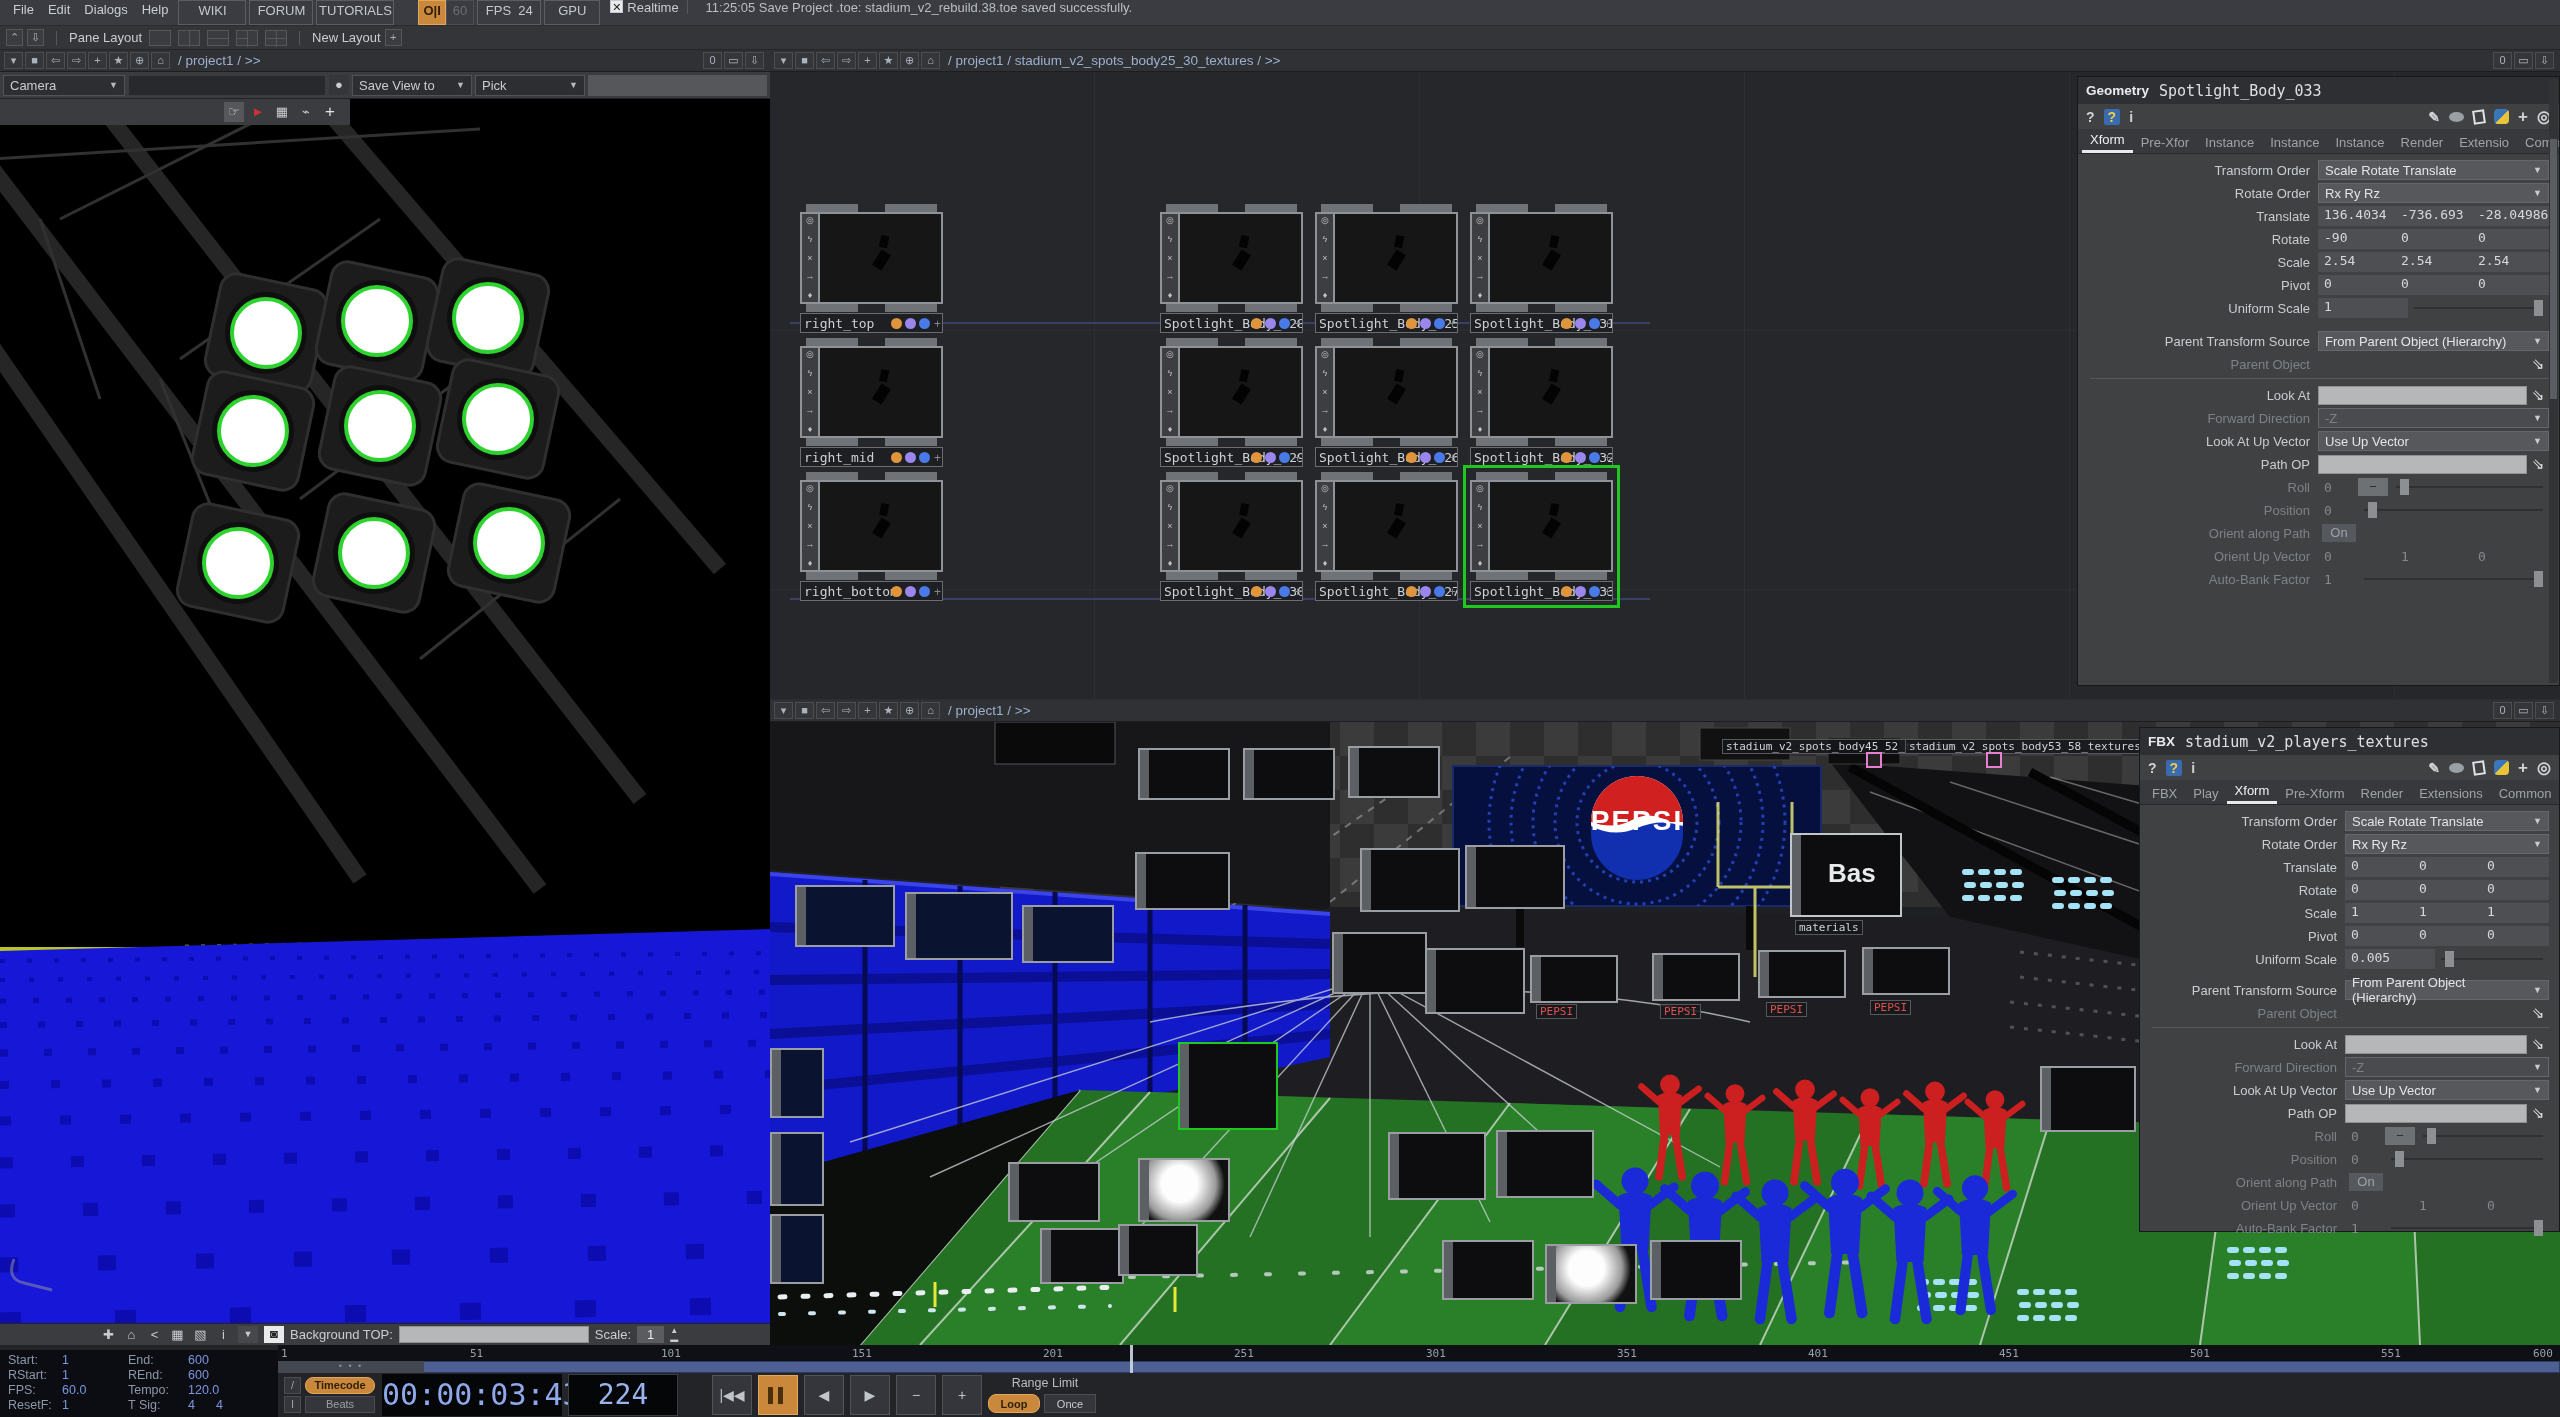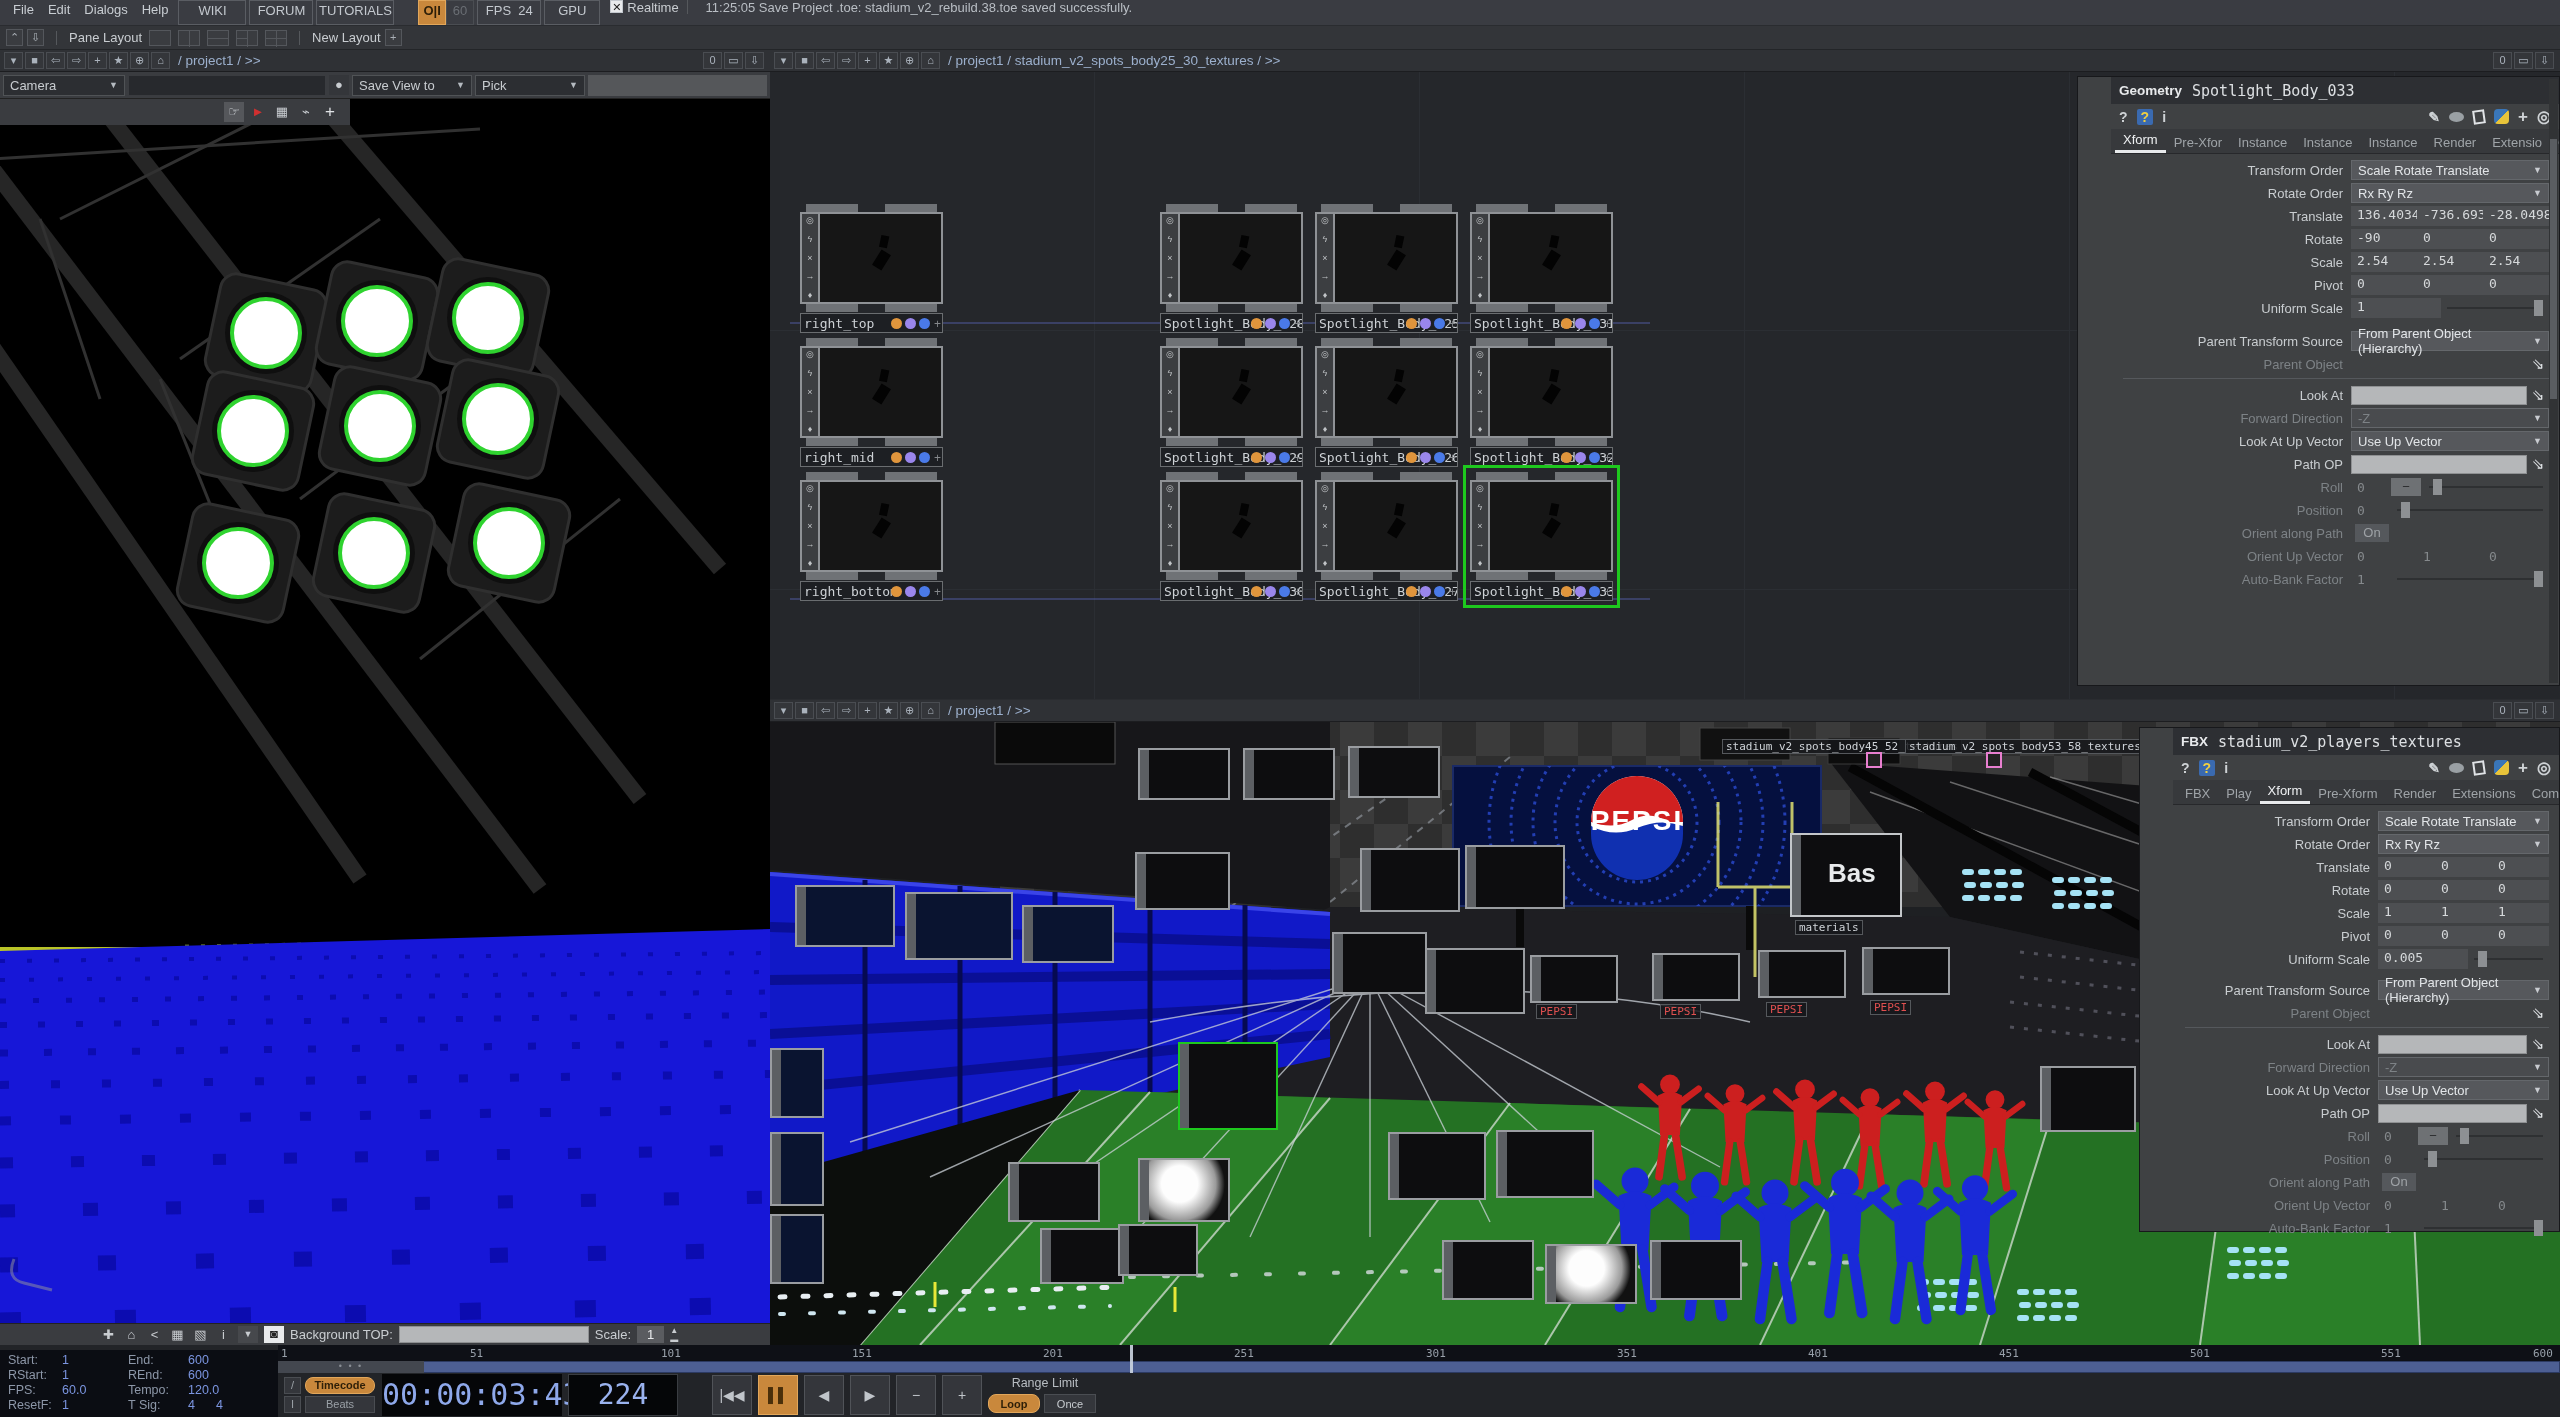--- a/index.html
+++ b/index.html
@@ -76,21 +76,21 @@
   .mnode.sel{border-color:#1ec81e;}
   .mnode.t-blue{background:#0a1430;}
   .mnode.t-sphere{background:radial-gradient(circle at 45% 40%,#fdfdfd 0 30%,#9a9a9a 60%,#111 75%);}
   .mnode.light{border-color:#c3c6c9;}
   .mlabel{position:absolute;font-family:"DejaVu Sans Mono",monospace;font-size:11px;color:#cfd3d8;
           background:rgba(22,24,27,.85);border:1px solid #55585c;padding:0 3px;white-space:nowrap;}
   .mlabel.red{color:#e05050;}
   .pinkicon{position:absolute;width:16px;height:16px;border:2px solid #e87fd0;background:#222;}
   .bastext{position:absolute;color:#e8eaec;font-weight:bold;font-size:26px;font-family:"Liberation Sans",sans-serif;}
   
-  .ppanel{position:absolute;background:#3f4143;border:1px solid #17181b;padding-left:33px;}
+  .ppanel{position:absolute;background:#3f4143;border:1px solid #17181b;}
   .phead{height:27px;background:#2d2f33;display:flex;align-items:center;padding:0 8px;gap:10px;}
   .ptype{font-weight:bold;color:#e8eaec;font-size:13.5px;}
   .pname{color:#dde0e3;font-family:"DejaVu Sans Mono",monospace;font-size:15px;}
   .piconrow{height:25px;display:flex;align-items:center;padding:0 8px;gap:9px;background:#3f4143;}
   .pic{color:#cfd3d6;font-size:14px;font-weight:bold;}
   .pic.q2{background:#3a6ab0;color:#f0d040;padding:0 4px;border-radius:2px;}
   .pic.right1{margin-left:auto;}
   .bubble{width:15px;height:10px;background:#9aa0a4;border-radius:50%;display:inline-block;}
   .page-ic{width:12px;height:14px;border:2px solid #e0e3e6;background:transparent;display:inline-block;transform:rotate(-8deg);}
   .py-ic{width:15px;height:15px;border-radius:4px;display:inline-block;

